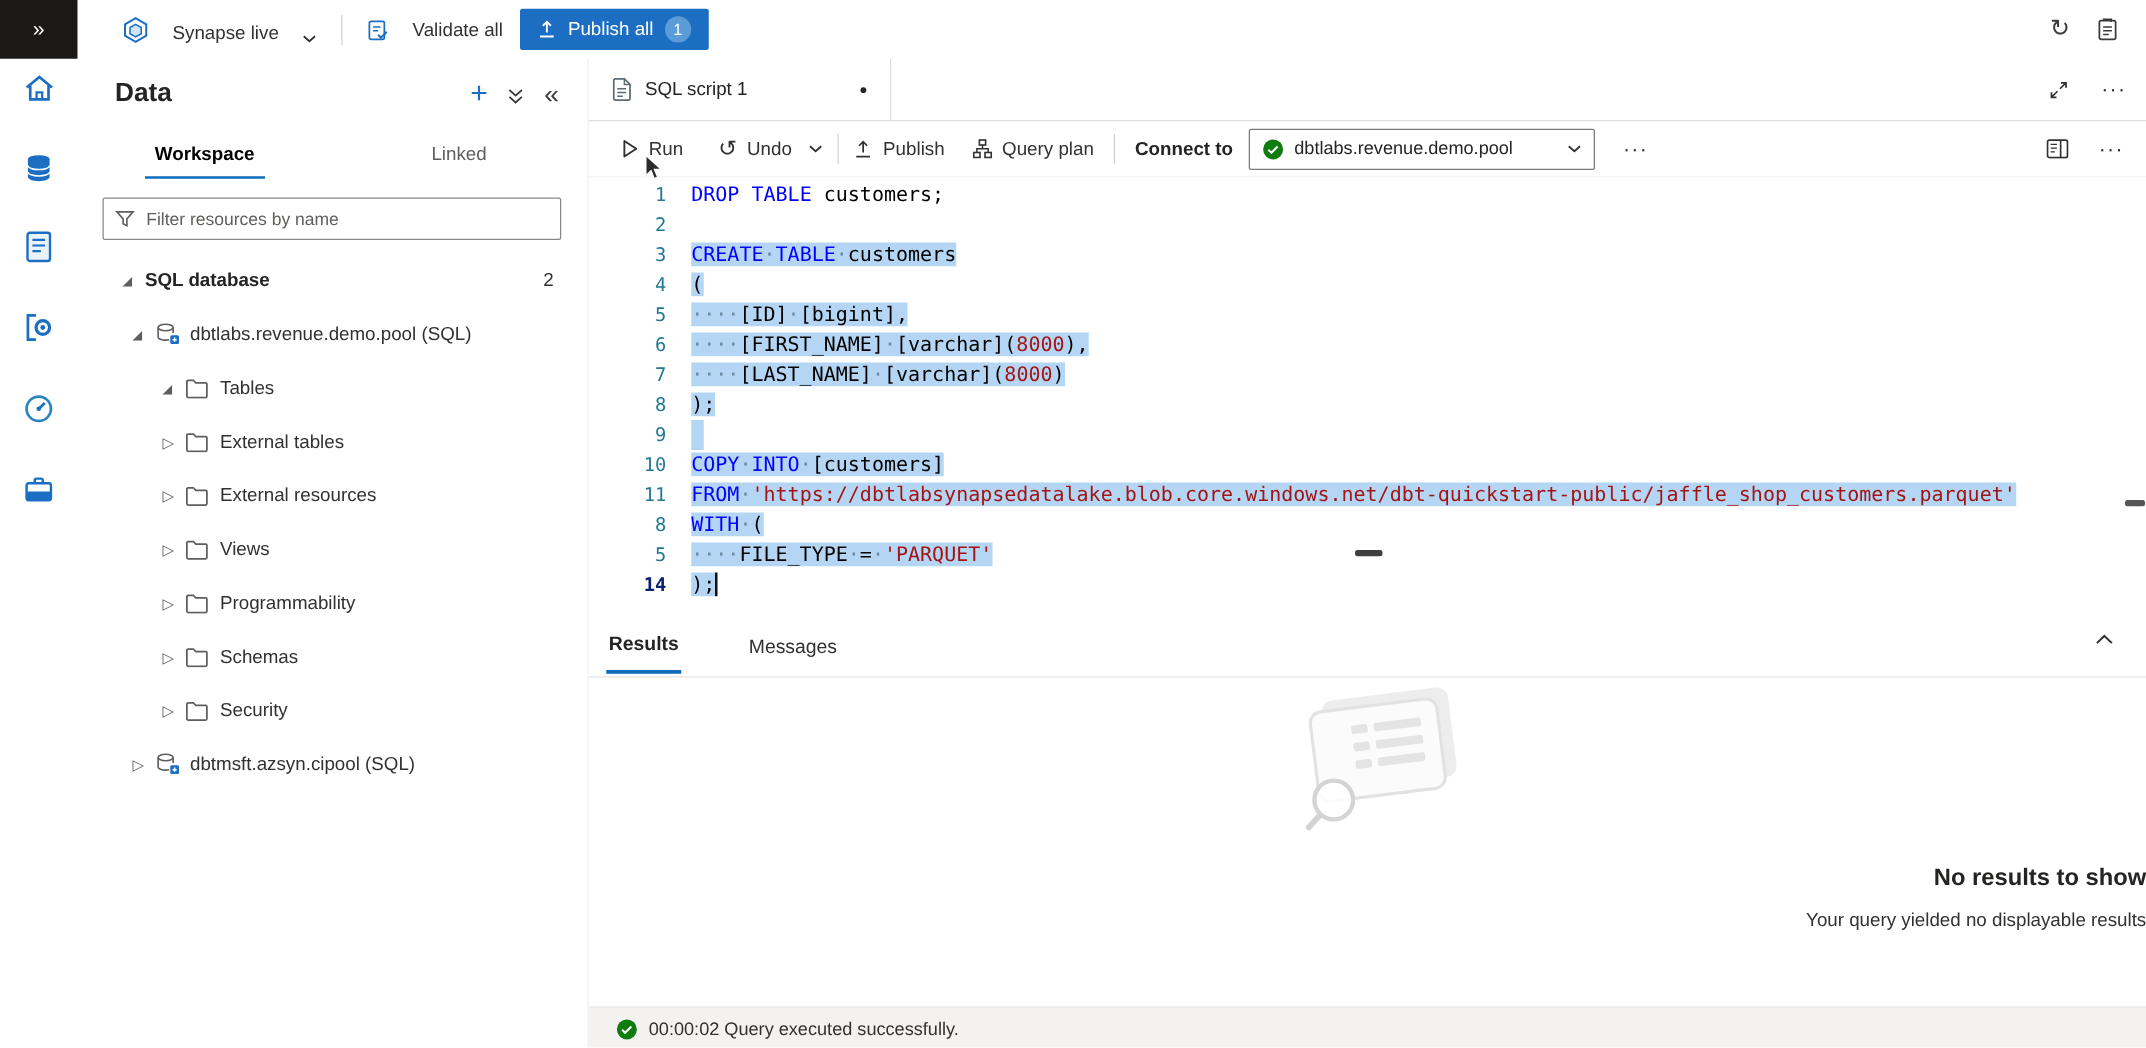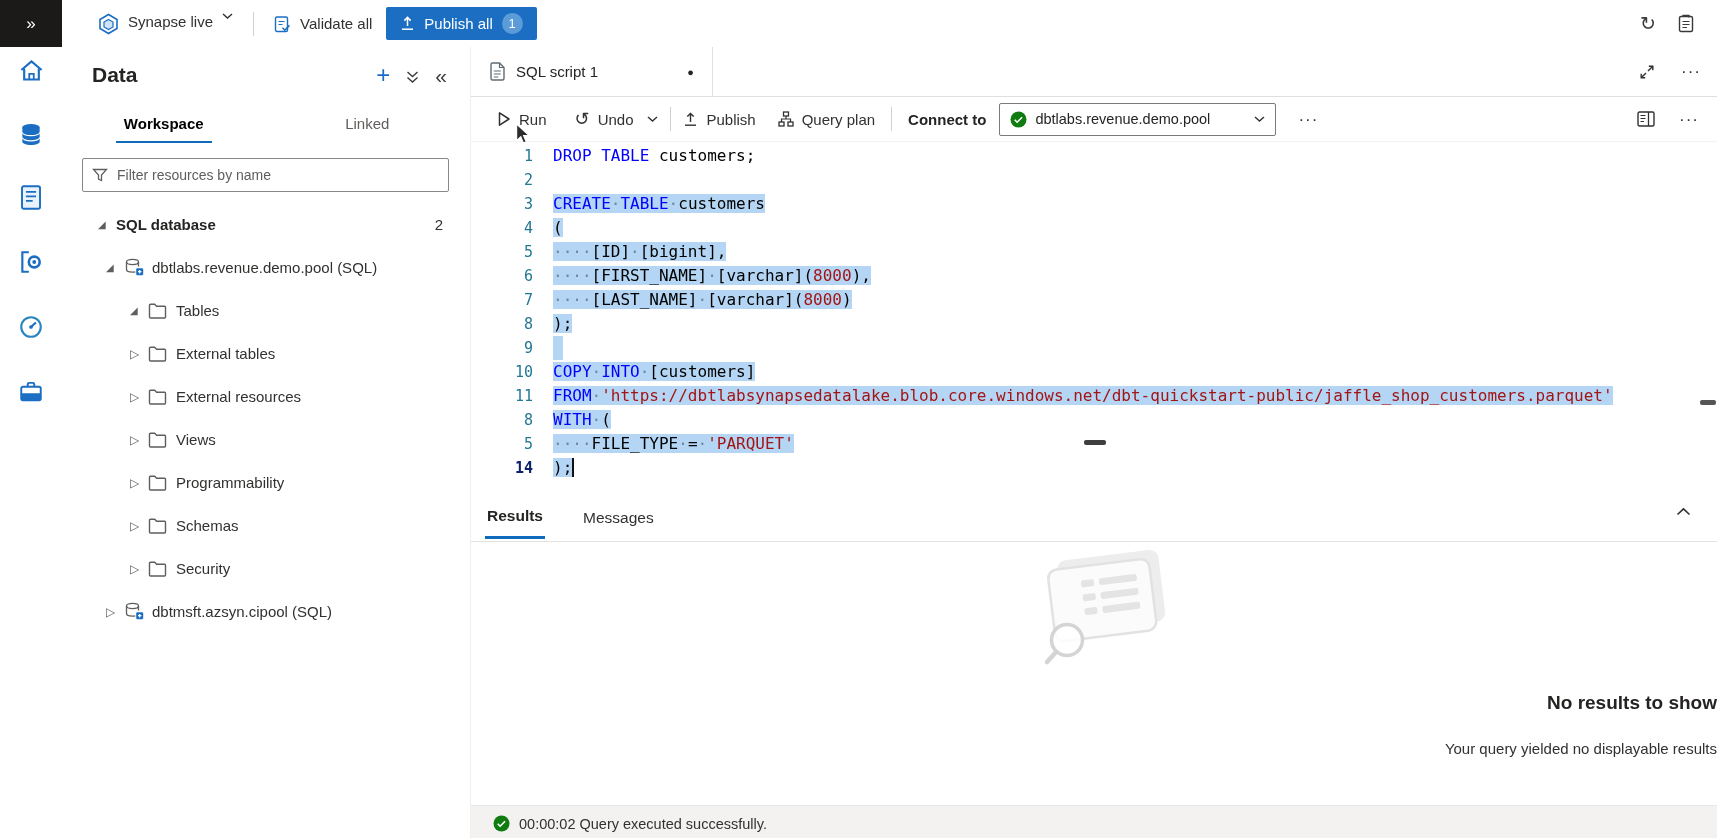--- a/index.html
+++ b/index.html
@@ -3,21 +3,21 @@
 <meta charset="utf-8">
 <style>
   html,body{margin:0;padding:0}
   body{width:1717px;height:838px;position:relative;overflow:hidden;background:#fff;
        font-family:"Liberation Sans",sans-serif;color:#252423;font-size:15px}
   svg{display:block}
   
   .topbar{position:absolute;top:0;left:0;right:0;height:47px;background:#fff;display:flex;align-items:center;z-index:6}
   .corner{width:62px;height:47px;background:#1b1a19;color:#fff;display:flex;align-items:center;justify-content:center;
           font-size:17px;flex:none;cursor:pointer}
-  .tb-group{display:flex;align-items:flex-start;gap:9px;cursor:pointer}
+  .tb-group{display:flex;align-items:flex-end;gap:19px;cursor:pointer}
   .env{margin-left:36px}
   .tb-label{font-size:15px;color:#323130}
   .vdiv{width:1px;height:24px;background:#d2d0ce;margin:0 20px}
   .publish-btn{margin-left:14px;height:33px;background:#1b6ec2;border:none;border-radius:2px;color:#fff;
           display:flex;align-items:center;gap:9px;padding:0 14px;font-size:15px;font-family:inherit;cursor:pointer}
   .badge{width:21px;height:21px;border-radius:50%;background:#5b9bd8;color:#fff;font-size:13px;
          display:flex;align-items:center;justify-content:center}
   .tb-spacer{flex:1}
   .tb-icon{color:#3b3a39;font-size:19px;margin-right:22px;cursor:pointer;line-height:1}
   
@@ -74,29 +74,29 @@
   .ln.active{color:#0b216f;font-weight:700}
   .lc{margin-left:20px;cursor:text}
   .sel{background:#b4d6f4}
   .sel-empty{display:inline-block;width:10px}
   .tok-k{color:#0000ff}.tok-p{color:#000}.tok-s{color:#a31515}.tok-n{color:#a31515}.tok-w{color:#6e87a0}
   .caret{display:inline-block;width:2px;height:19px;background:#111;vertical-align:-4px}
   .h-thumb{position:absolute;right:1px;top:258px;width:16px;height:5px;background:#555;border-radius:2px}
   .splitter{position:absolute;left:613px;top:393px;width:22px;height:5px;background:#3f3f3f;border-radius:2px;z-index:3;cursor:row-resize}
   
   .results{height:313px;flex:none;position:relative;background:#fff}
-  .rtabs{position:absolute;left:14px;top:0;height:49px;display:flex;align-items:center;gap:36px}
+  .rtabs{position:absolute;left:14px;top:0;height:49px;display:flex;align-items:center;gap:52px}
   .rtab{font-size:15.5px;color:#323130;cursor:pointer;padding:13px 2px 11px}
   .rtab.active{font-weight:600;color:#252423;border-bottom:3px solid #0f6cbd}
   .rtabs-line{position:absolute;left:0;right:0;top:49px;border-top:1px solid #e5e3e1}
   .collapse-results{position:absolute;right:26px;top:15px;cursor:pointer}
   .empty{position:absolute;left:0;right:0;top:56px;text-align:right}
   .empty svg{margin:0 auto}
   .empty-title{font-size:19px;font-weight:700;color:#252423;margin-top:14px}
-  .empty-sub{font-size:15px;color:#323130;margin-top:26px}
+  .empty-sub{font-size:15px;color:#323130;margin-top:14px}
   
   .statusbar{height:35px;flex:none;background:#f3f2f1;border-top:1px solid #e8e6e4;display:flex;align-items:center;
        gap:9px;padding-left:22px;font-size:14.5px;color:#323130}
   
   .mouse{position:absolute;left:44px;top:76px;z-index:9;pointer-events:none}
 </style>
 </head>
 <body>
 
 <div class="topbar">

